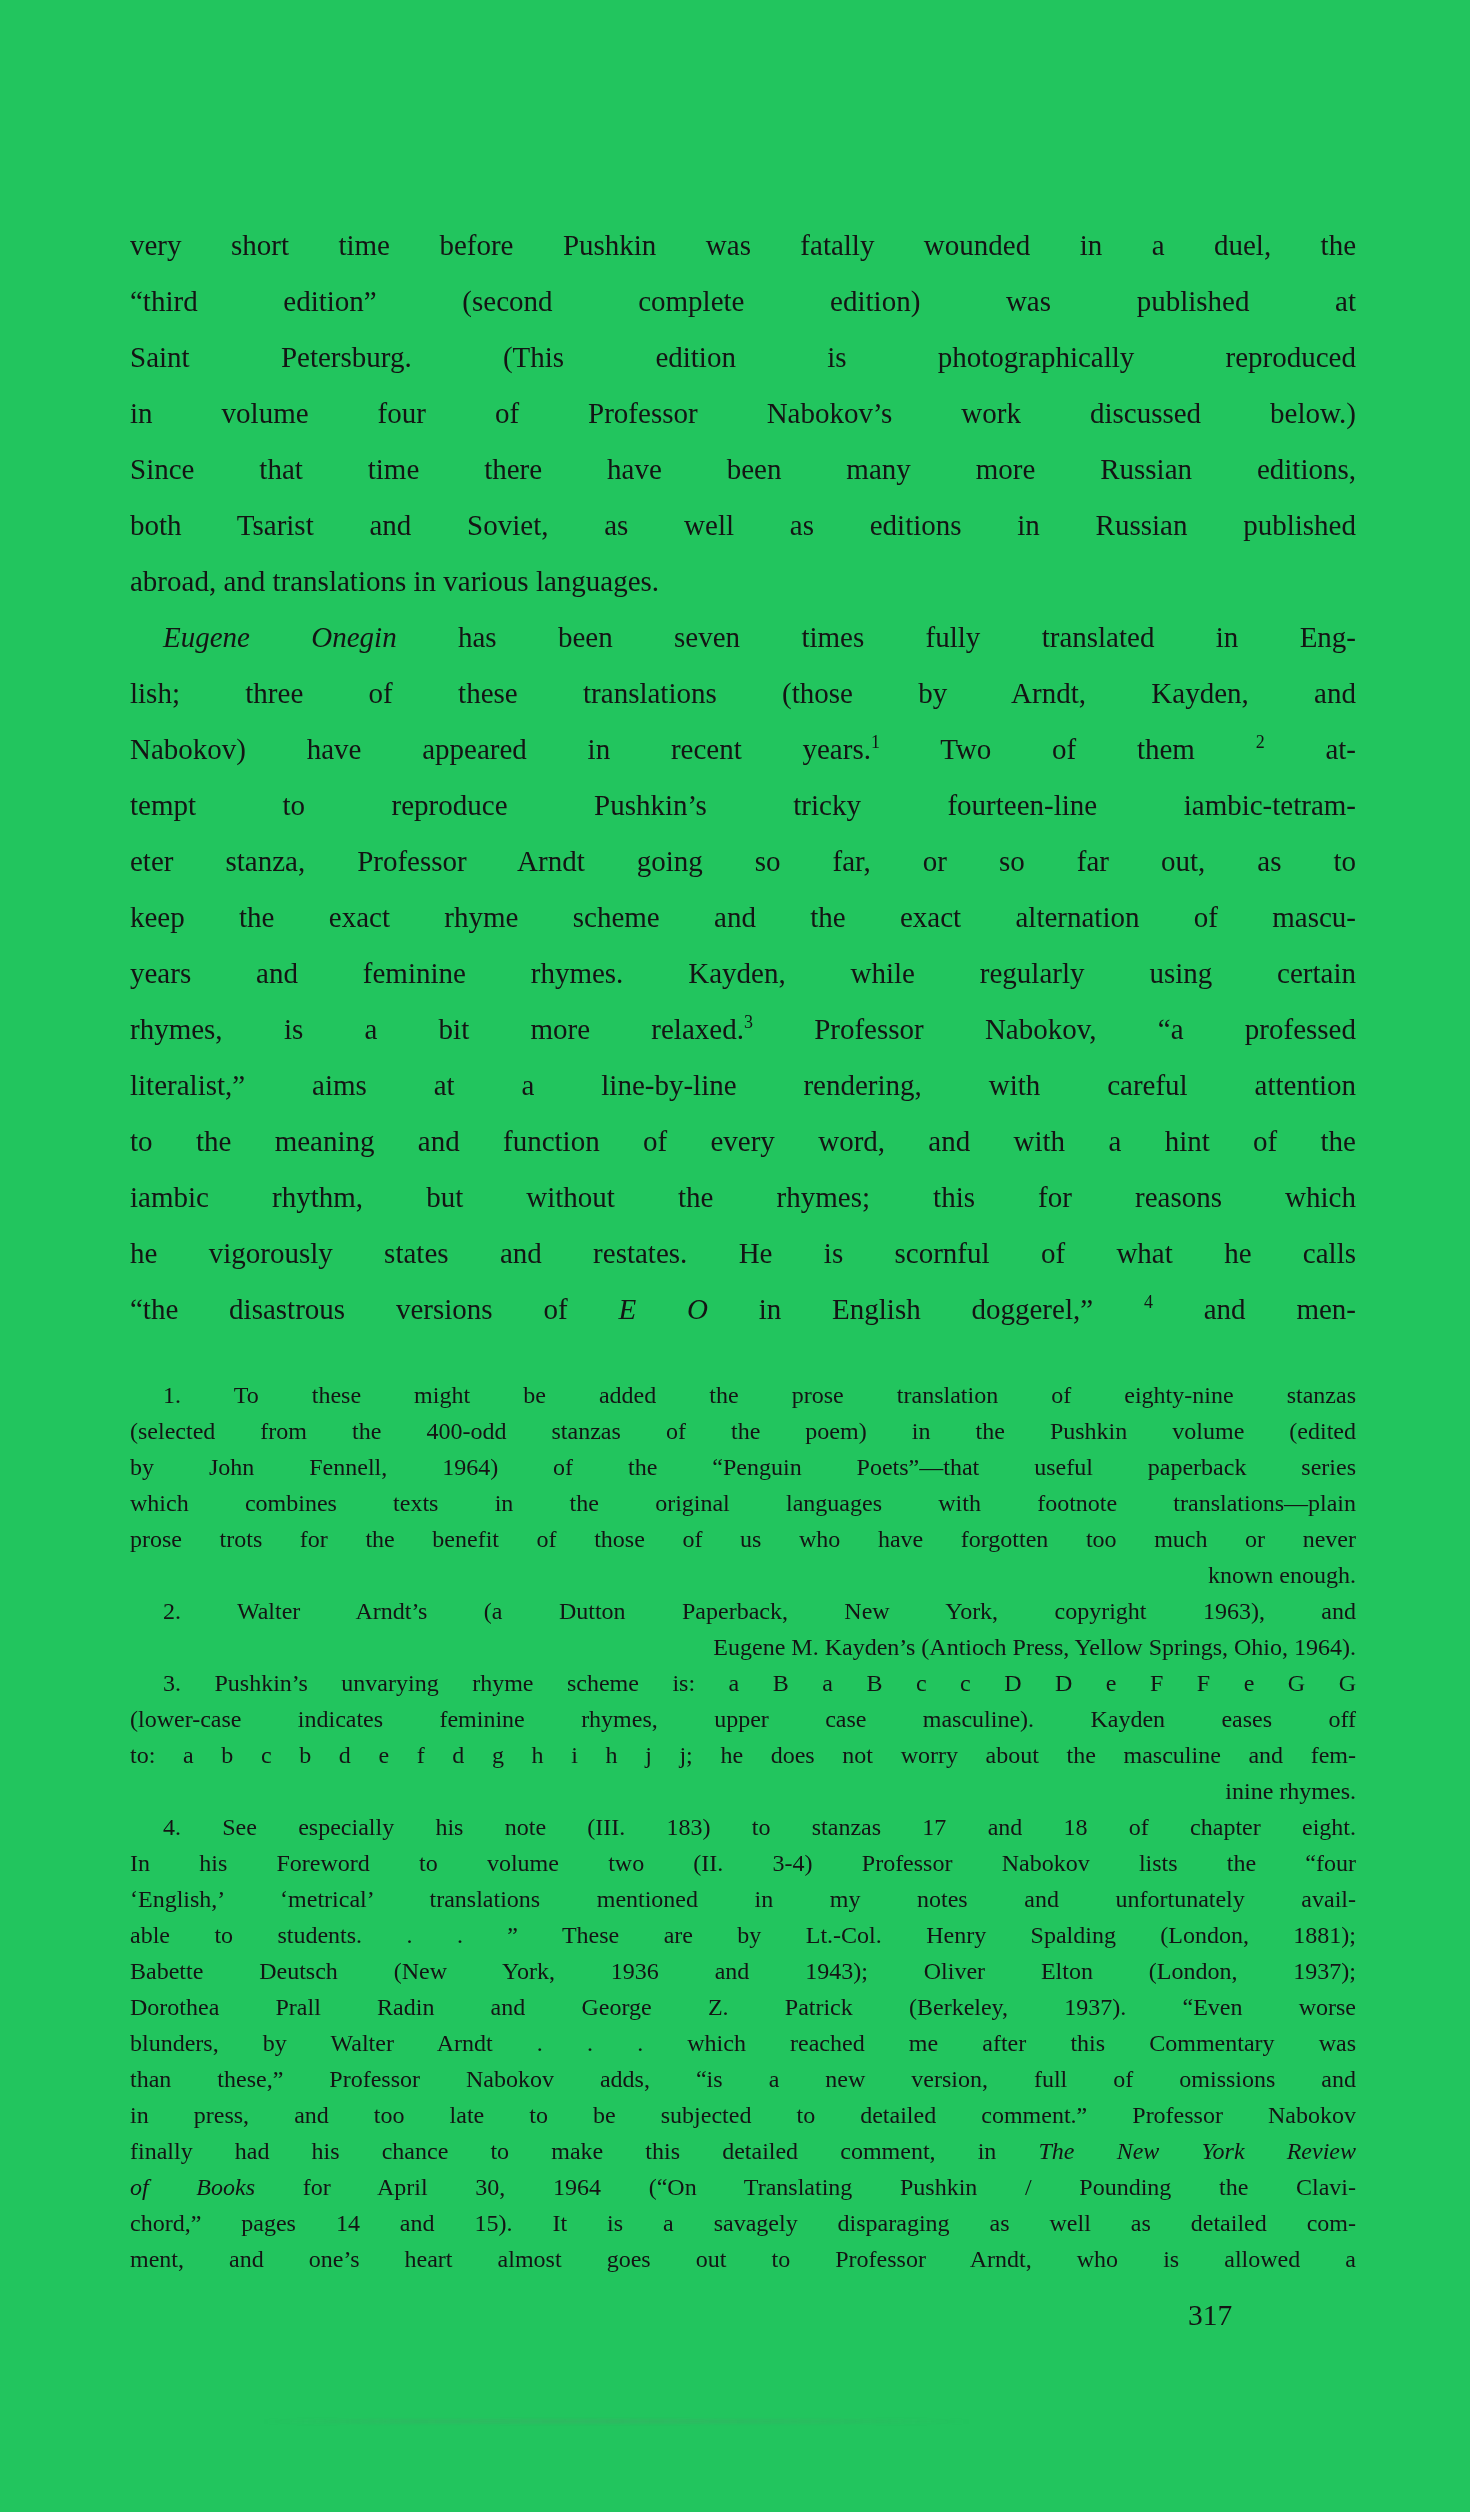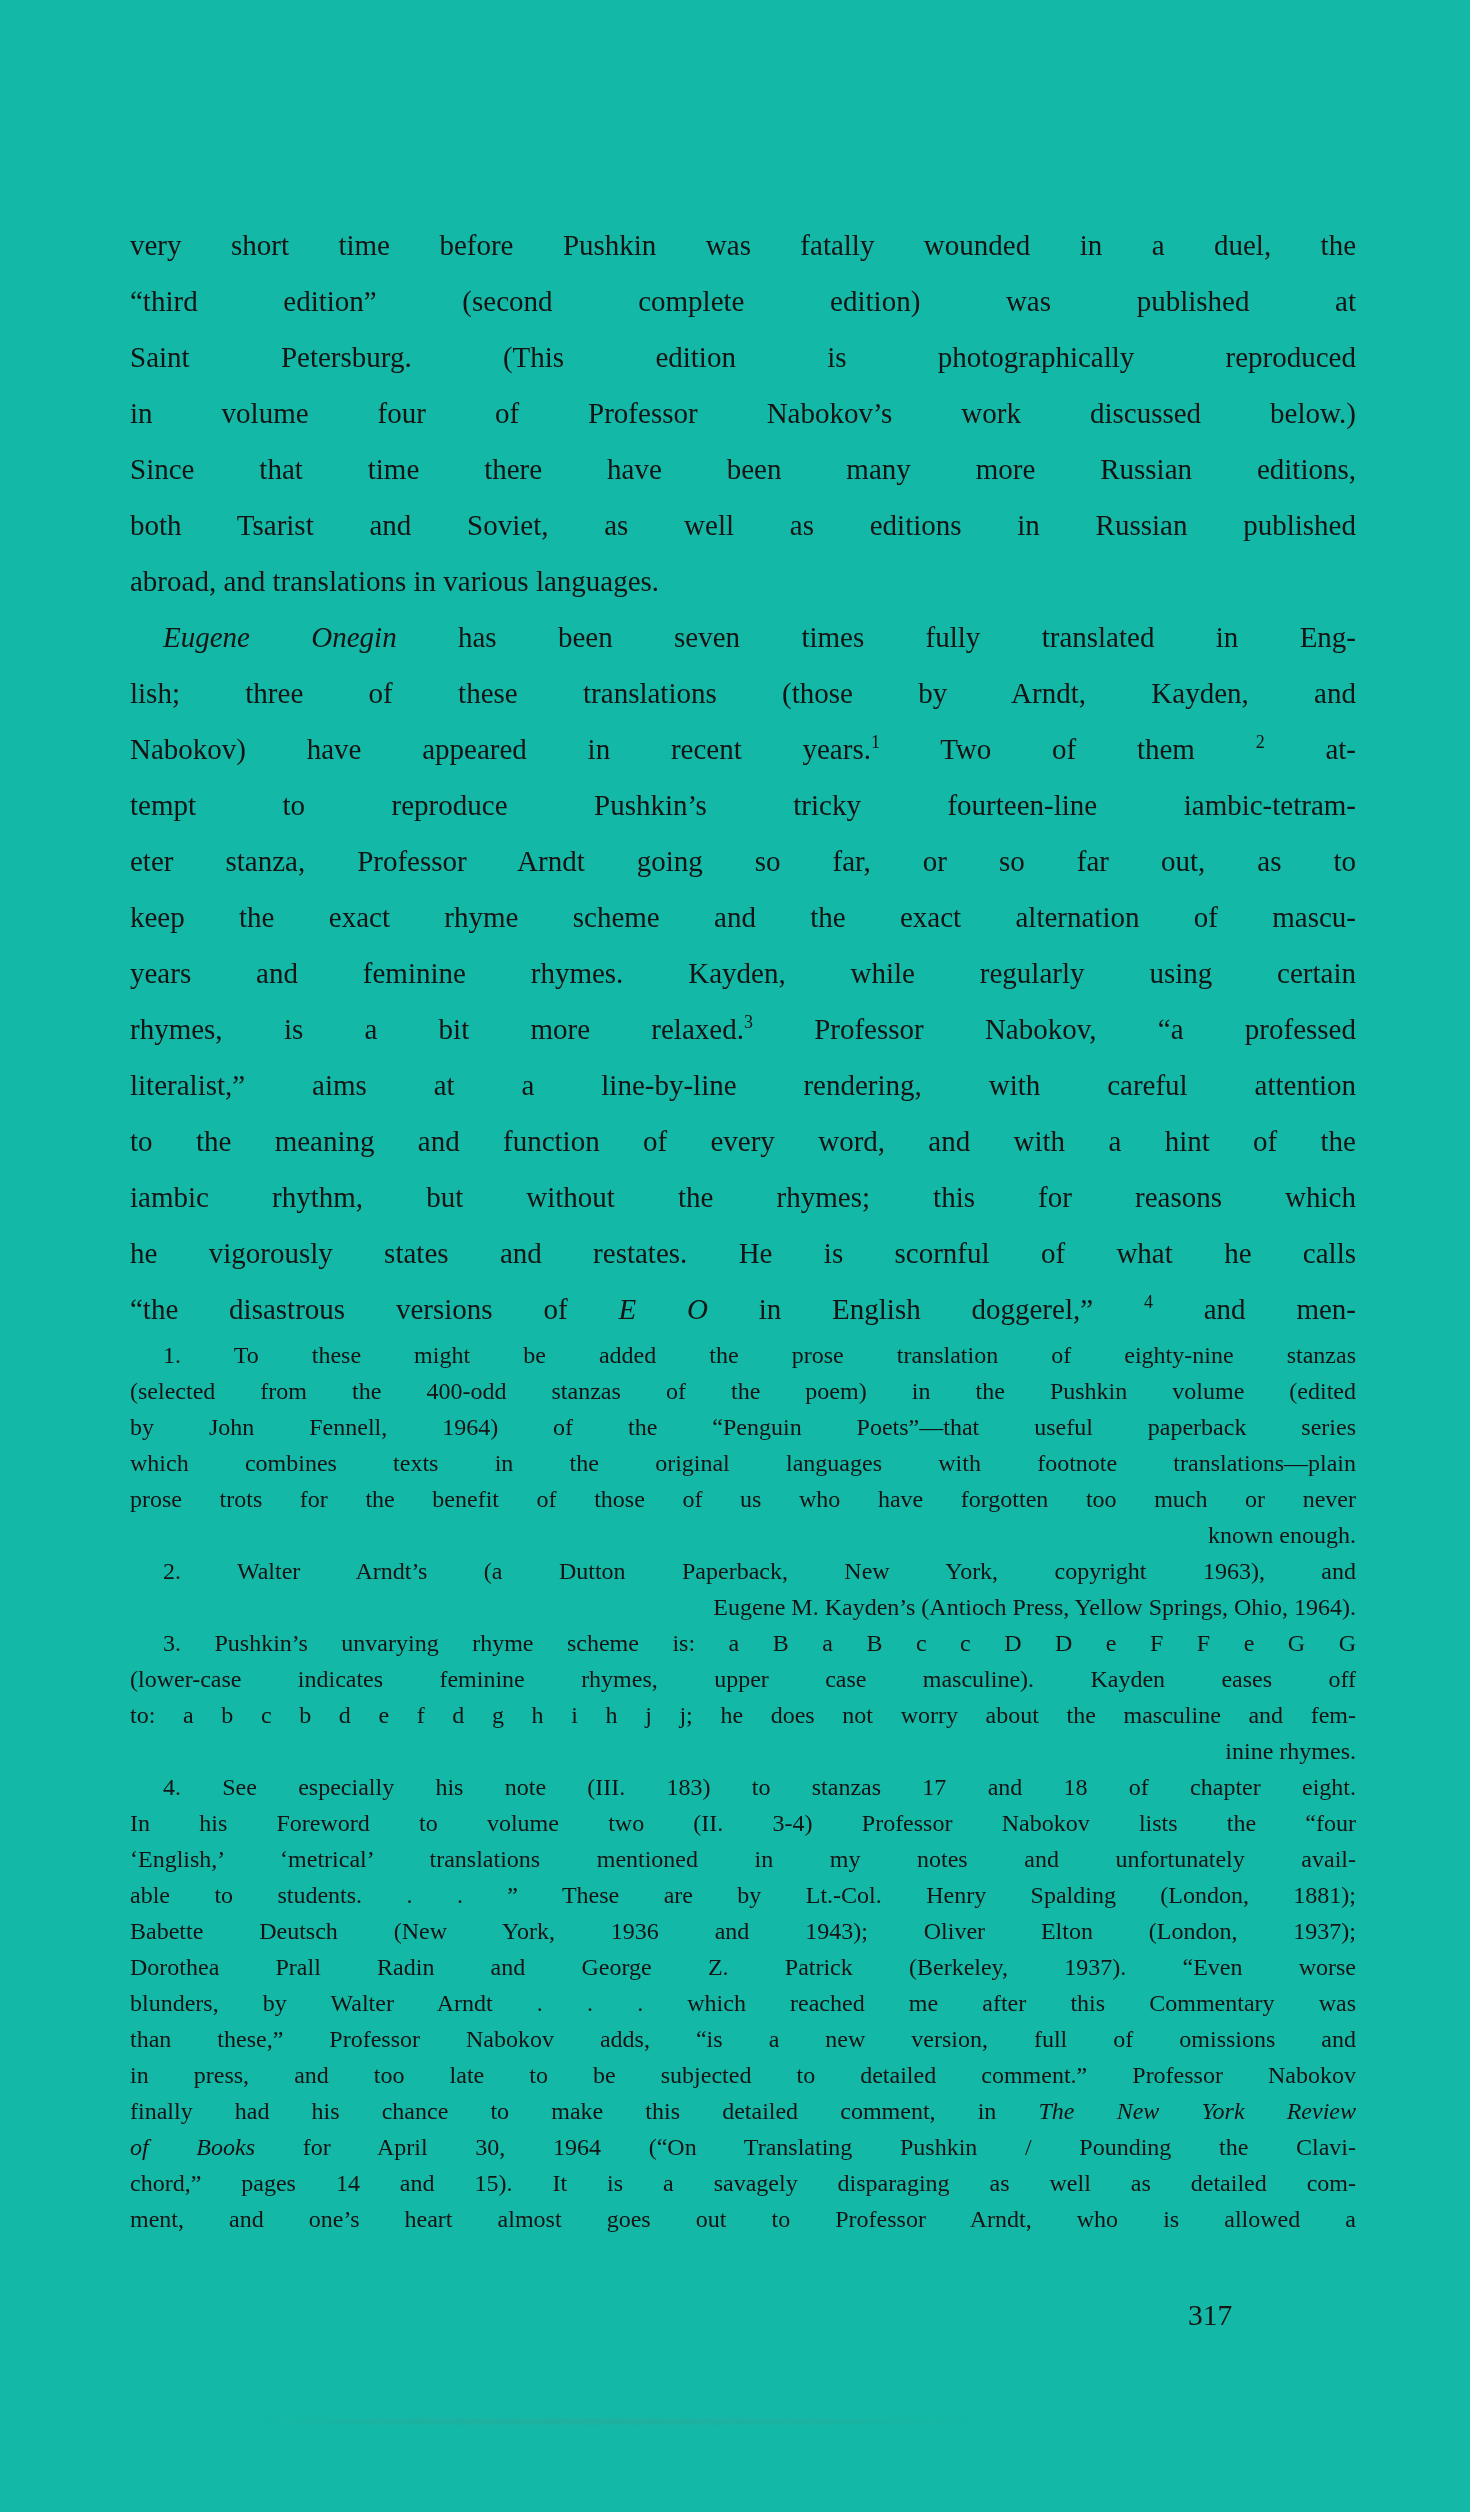--- a/index.html
+++ b/index.html
@@ -1,20 +1,20 @@
 <!DOCTYPE html>
 <html style="font-size:14px"><head>
 <meta charset="utf-8">
 <style>
   html, body { margin: 0; padding: 0; background: #e8e8e6; }
   .page {
     position: relative;
     width: 1470px;
     height: 2512px;
-    background: #14b8a6;
+    background: #22c55e;
     overflow: hidden;
     color: #141414;
     font-family: "Liberation Serif", "DejaVu Serif", serif;
   }
   .textblock {
     position: absolute;
     left: 130px;
     top: 217px;
     width: 1226px;
   }
@@ -28,21 +28,21 @@
   .fn-line {
     font-size: 24px;
     line-height: 36px;
     text-align: right;
   }
   .just {
     text-align: justify;
     text-align-last: justify;
   }
   .ind { text-indent: 33px; }
-  .fnblock { }
+  .fnblock { margin-top: 40px; }
   sup {
     font-size: 0.62em;
     line-height: 0;
     vertical-align: super;
   }
   i { font-style: italic; }
   .page-num {
     position: absolute;
     left: 1188px;
     top: 2301px;

